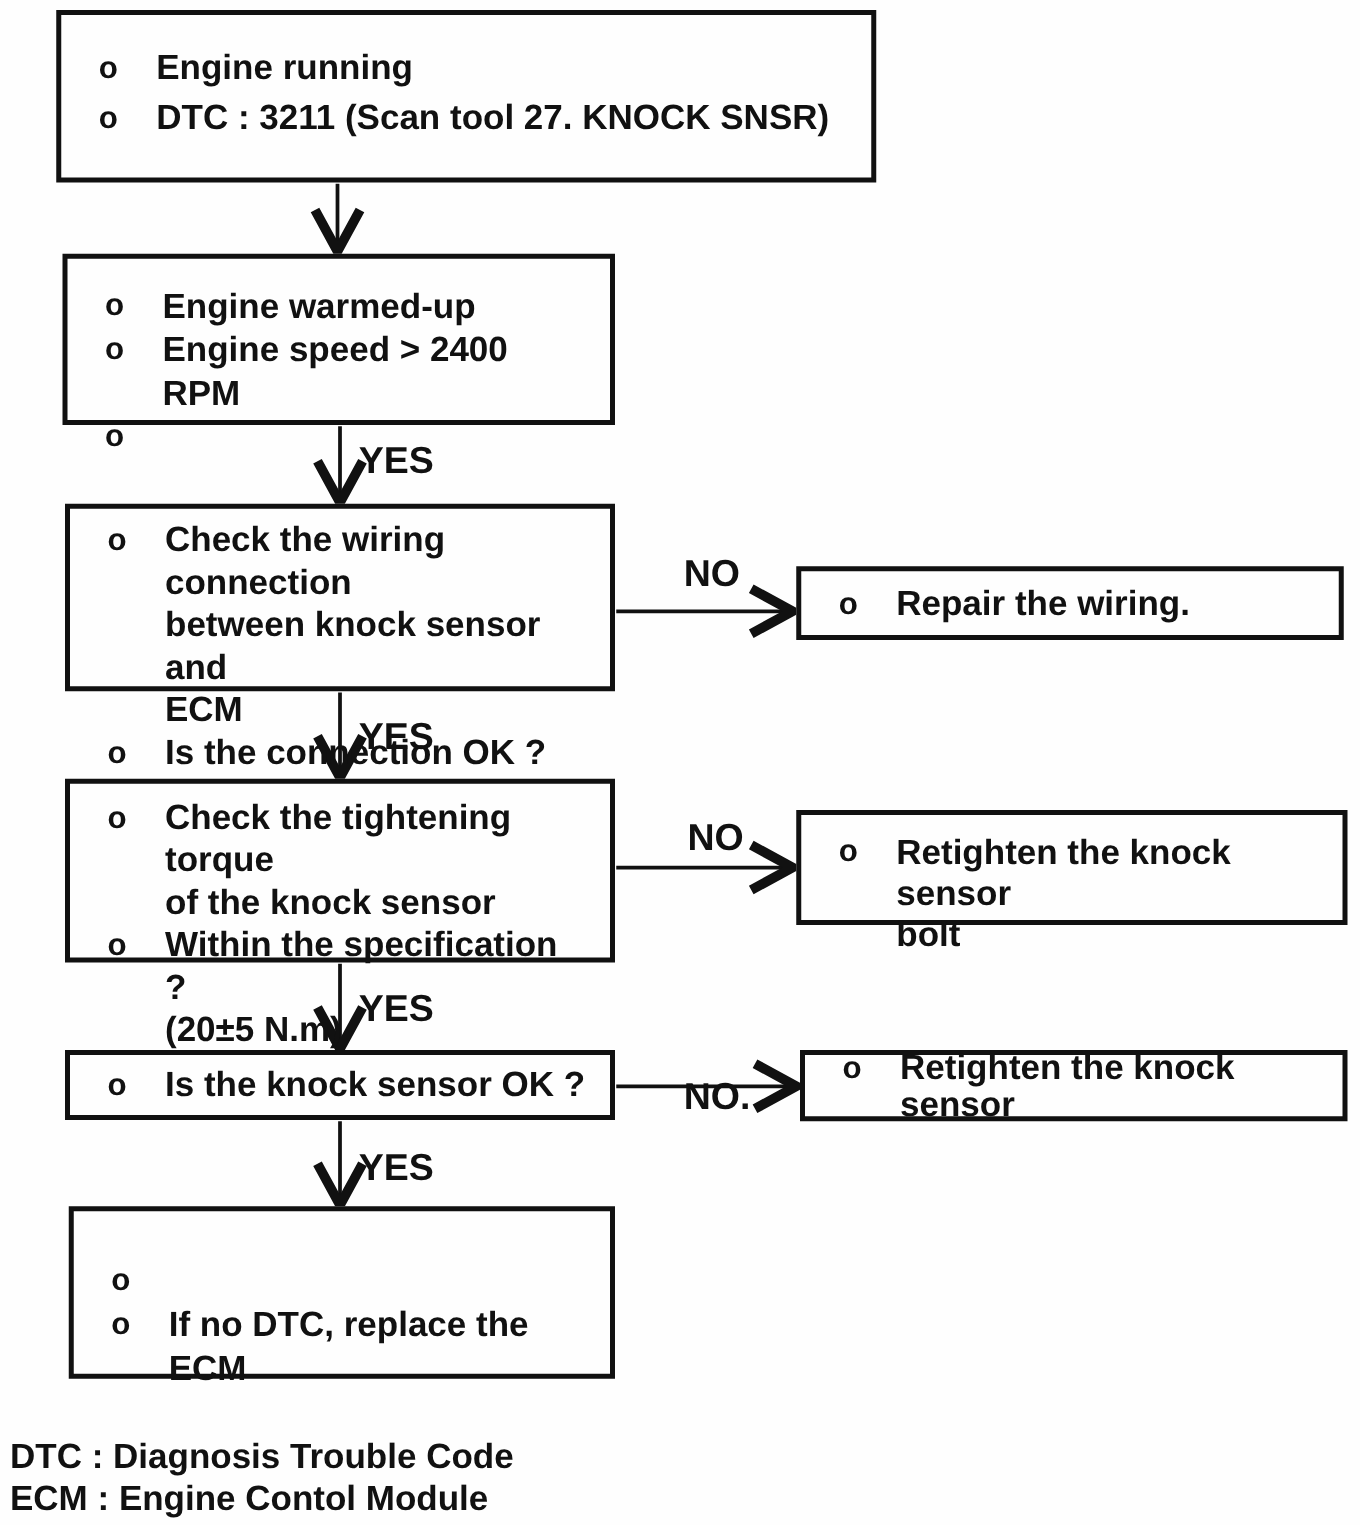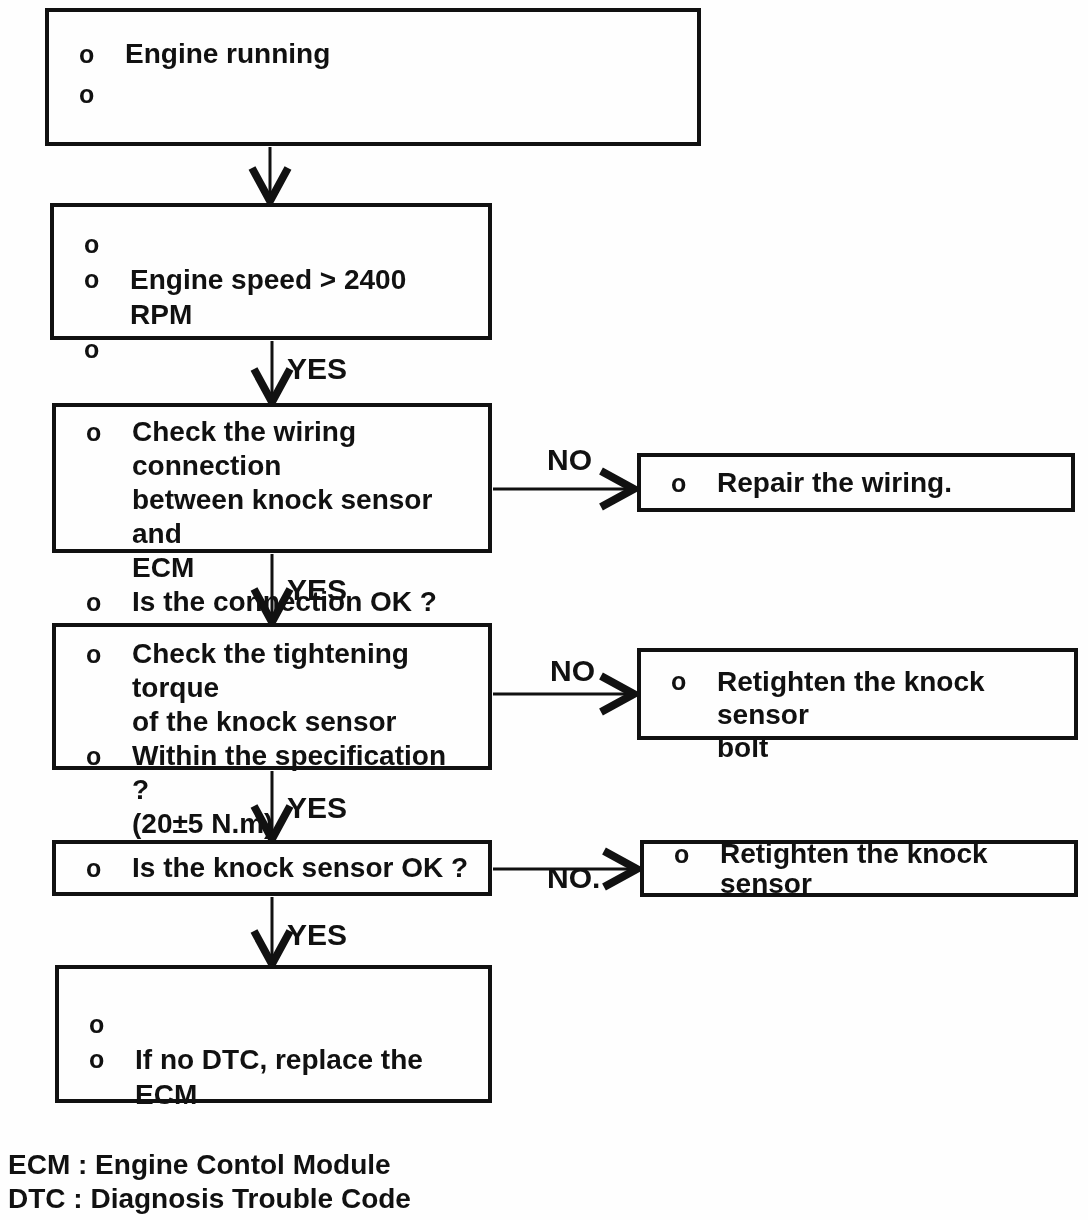--- a/index.html
+++ b/index.html
@@ -96,26 +96,28 @@
     </g>
   </svg>
 
   <div class="box box-start">
     <div class="row">
       <span class="marker">o</span>
       <span class="txt">Engine running</span>
     </div>
     <div class="row">
       <span class="marker">o</span>
+      <span class="txt">DTC : 3211 (Scan tool 27. KNOCK SNSR)</span>
     </div>
   </div>
 
   <div class="box box-conditions">
     <div class="row">
       <span class="marker">o</span>
+      <span class="txt">Engine warmed-up</span>
     </div>
     <div class="row">
       <span class="marker">o</span>
       <span class="txt">Engine speed &gt; 2400 RPM</span>
     </div>
     <div class="row">
       <span class="marker">o</span>
     </div>
   </div>
 
@@ -186,17 +188,17 @@
 
   <div class="edge-label lbl-yes1">YES</div>
   <div class="edge-label lbl-yes2">YES</div>
   <div class="edge-label lbl-yes3">YES</div>
   <div class="edge-label lbl-yes4">YES</div>
   <div class="edge-label lbl-no1">NO</div>
   <div class="edge-label lbl-no2">NO</div>
   <div class="edge-label lbl-no3">NO.</div>
 
   <div class="legend">
+    <div>DTC : Diagnosis Trouble Code</div>
     <div>ECM : Engine Contol Module</div>
-    <div>DTC : Diagnosis Trouble Code</div>
   </div>
 
 </div>
 
 </body></html>

